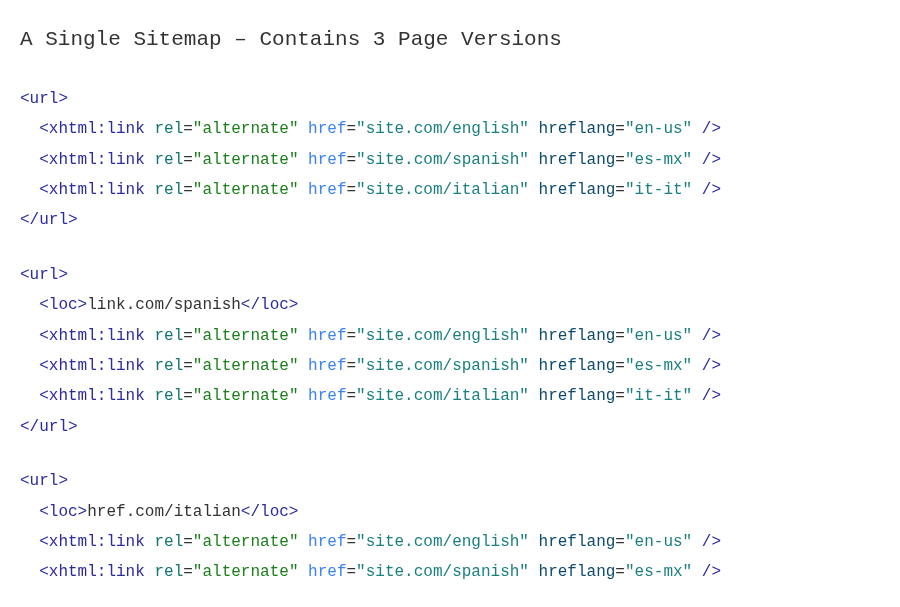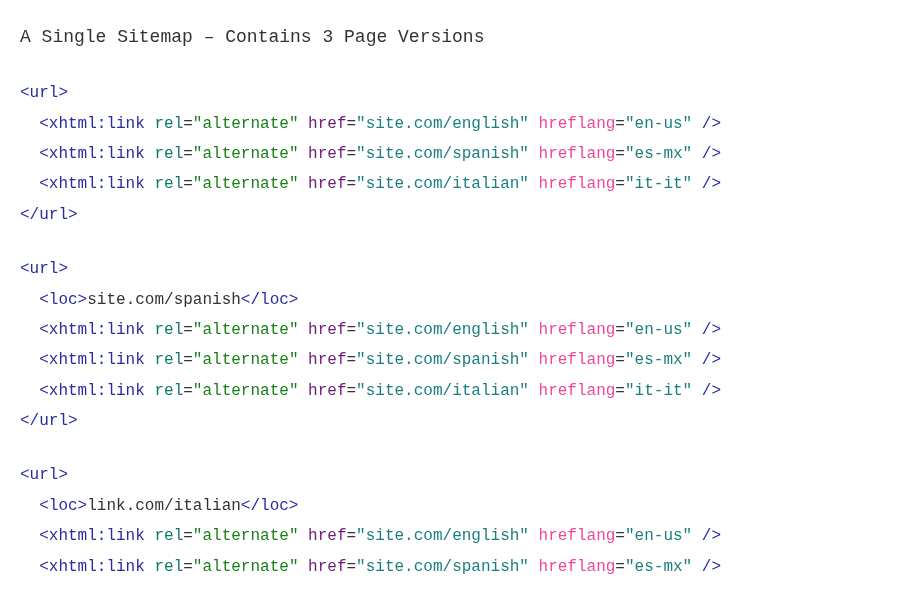--- a/index.html
+++ b/index.html
@@ -8,63 +8,63 @@
       background: #ffffff;
       font-family: "Courier New", Courier, monospace;
       font-size: 16px;
       line-height: 1.9;
       color: #333;
       width: 900px;
       box-sizing: border-box;
     }
     .title {
       font-family: "Courier New", Courier, monospace;
-      font-size: 18px;
+      font-size: 21px;
       color: #333;
       margin-bottom: 24px;
     }
     .block {
       margin-bottom: 24px;
     }
     .line {
       white-space: pre;
       font-family: Liberation Mono, monospace;
     }
     .indent {
       padding-left: 2ch;
     }
     .tag { color: #2a2aa5; }    
     .text { color: #333; }          
     .attr-rel { color: #0f766e; }   
-    .attr-href { color: #701a75; }  
-    .attr-hreflang { color: #ec4899; } 
+    .attr-href { color: #3b82f6; }  
+    .attr-hreflang { color: #0c4a6e; } 
     .val-green { color: #1a7f1a; }
     .val-teal { color: #1a7f7f; }
     .slash { color: #2a2aa5; }
   </style>
 </head>
 <body>
 
 <div class="title">A Single Sitemap – Contains 3 Page Versions</div>
 
 <div id="blocks-container">
     <div class="block">
       <div class="line"><span class="tag">&lt;url&gt;</span></div>
       <div class="line indent"><span class="tag">&lt;xhtml:link</span> <span class="attr-rel">rel</span>=<span class="val-green">"alternate"</span> <span class="attr-href">href</span>=<span class="val-teal">"site.com/english"</span> <span class="attr-hreflang">hreflang</span>=<span class="val-teal">"en-us"</span><span class="slash"> /&gt;</span></div>
       <div class="line indent"><span class="tag">&lt;xhtml:link</span> <span class="attr-rel">rel</span>=<span class="val-green">"alternate"</span> <span class="attr-href">href</span>=<span class="val-teal">"site.com/spanish"</span> <span class="attr-hreflang">hreflang</span>=<span class="val-teal">"es-mx"</span><span class="slash"> /&gt;</span></div>
       <div class="line indent"><span class="tag">&lt;xhtml:link</span> <span class="attr-rel">rel</span>=<span class="val-green">"alternate"</span> <span class="attr-href">href</span>=<span class="val-teal">"site.com/italian"</span> <span class="attr-hreflang">hreflang</span>=<span class="val-teal">"it-it"</span><span class="slash"> /&gt;</span></div>
       <div class="line"><span class="tag">&lt;/url&gt;</span></div>
     </div>
     <div class="block">
       <div class="line"><span class="tag">&lt;url&gt;</span></div>
-      <div class="line indent"><span class="tag">&lt;loc&gt;</span><span class="text">site.com/spanish</span><span class="tag">&lt;/loc&gt;</span></div>
+      <div class="line indent"><span class="tag">&lt;loc&gt;</span><span class="text">link.com/spanish</span><span class="tag">&lt;/loc&gt;</span></div>
       <div class="line indent"><span class="tag">&lt;xhtml:link</span> <span class="attr-rel">rel</span>=<span class="val-green">"alternate"</span> <span class="attr-href">href</span>=<span class="val-teal">"site.com/english"</span> <span class="attr-hreflang">hreflang</span>=<span class="val-teal">"en-us"</span><span class="slash"> /&gt;</span></div>
       <div class="line indent"><span class="tag">&lt;xhtml:link</span> <span class="attr-rel">rel</span>=<span class="val-green">"alternate"</span> <span class="attr-href">href</span>=<span class="val-teal">"site.com/spanish"</span> <span class="attr-hreflang">hreflang</span>=<span class="val-teal">"es-mx"</span><span class="slash"> /&gt;</span></div>
       <div class="line indent"><span class="tag">&lt;xhtml:link</span> <span class="attr-rel">rel</span>=<span class="val-green">"alternate"</span> <span class="attr-href">href</span>=<span class="val-teal">"site.com/italian"</span> <span class="attr-hreflang">hreflang</span>=<span class="val-teal">"it-it"</span><span class="slash"> /&gt;</span></div>
       <div class="line"><span class="tag">&lt;/url&gt;</span></div>
     </div>
     <div class="block">
       <div class="line"><span class="tag">&lt;url&gt;</span></div>
-      <div class="line indent"><span class="tag">&lt;loc&gt;</span><span class="text">link.com/italian</span><span class="tag">&lt;/loc&gt;</span></div>
+      <div class="line indent"><span class="tag">&lt;loc&gt;</span><span class="text">href.com/italian</span><span class="tag">&lt;/loc&gt;</span></div>
       <div class="line indent"><span class="tag">&lt;xhtml:link</span> <span class="attr-rel">rel</span>=<span class="val-green">"alternate"</span> <span class="attr-href">href</span>=<span class="val-teal">"site.com/english"</span> <span class="attr-hreflang">hreflang</span>=<span class="val-teal">"en-us"</span><span class="slash"> /&gt;</span></div>
       <div class="line indent"><span class="tag">&lt;xhtml:link</span> <span class="attr-rel">rel</span>=<span class="val-green">"alternate"</span> <span class="attr-href">href</span>=<span class="val-teal">"site.com/spanish"</span> <span class="attr-hreflang">hreflang</span>=<span class="val-teal">"es-mx"</span><span class="slash"> /&gt;</span></div>
     </div>
   </div>
 
 </body></html>

